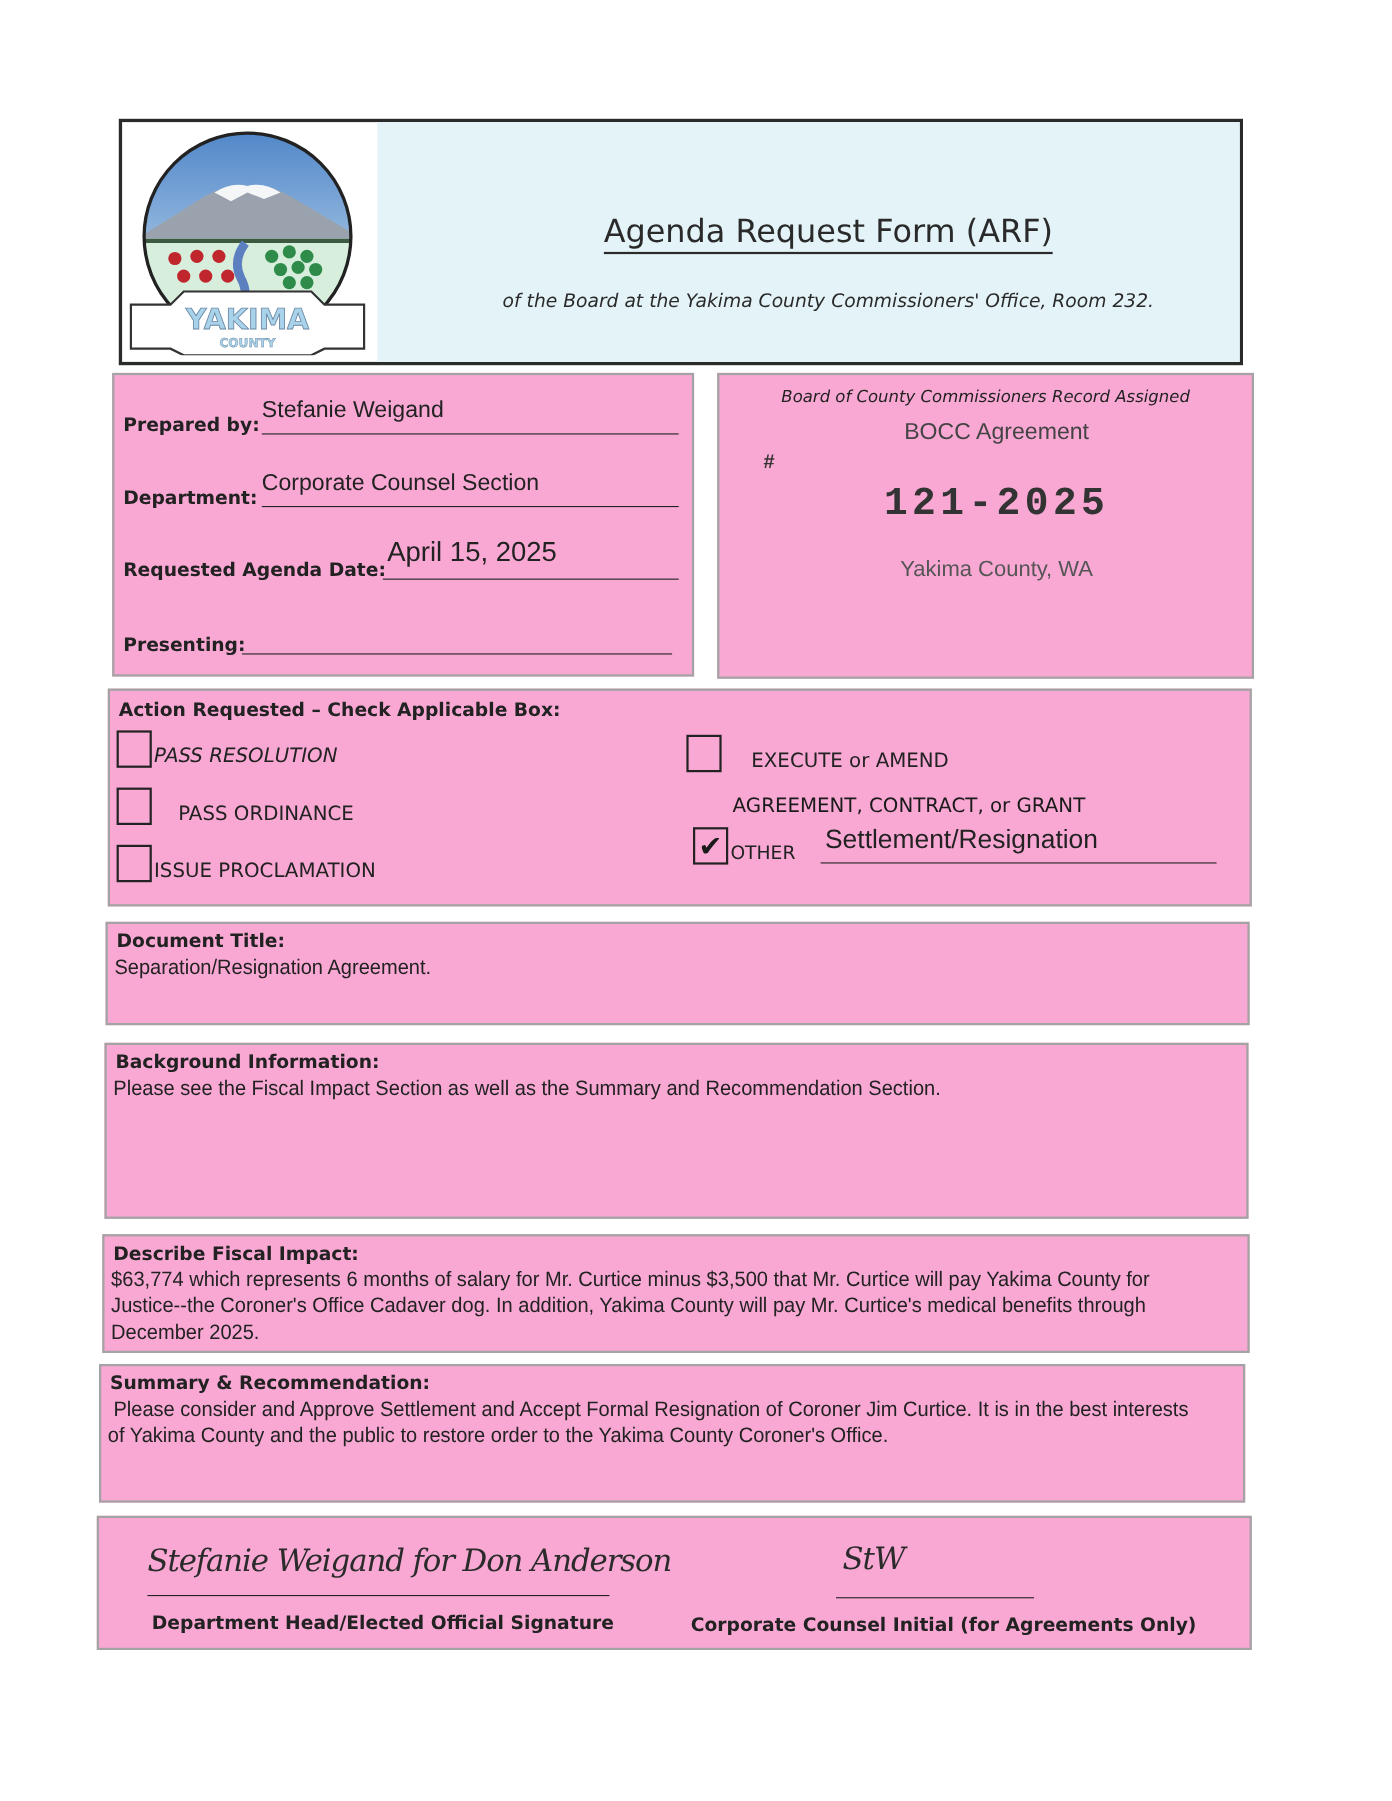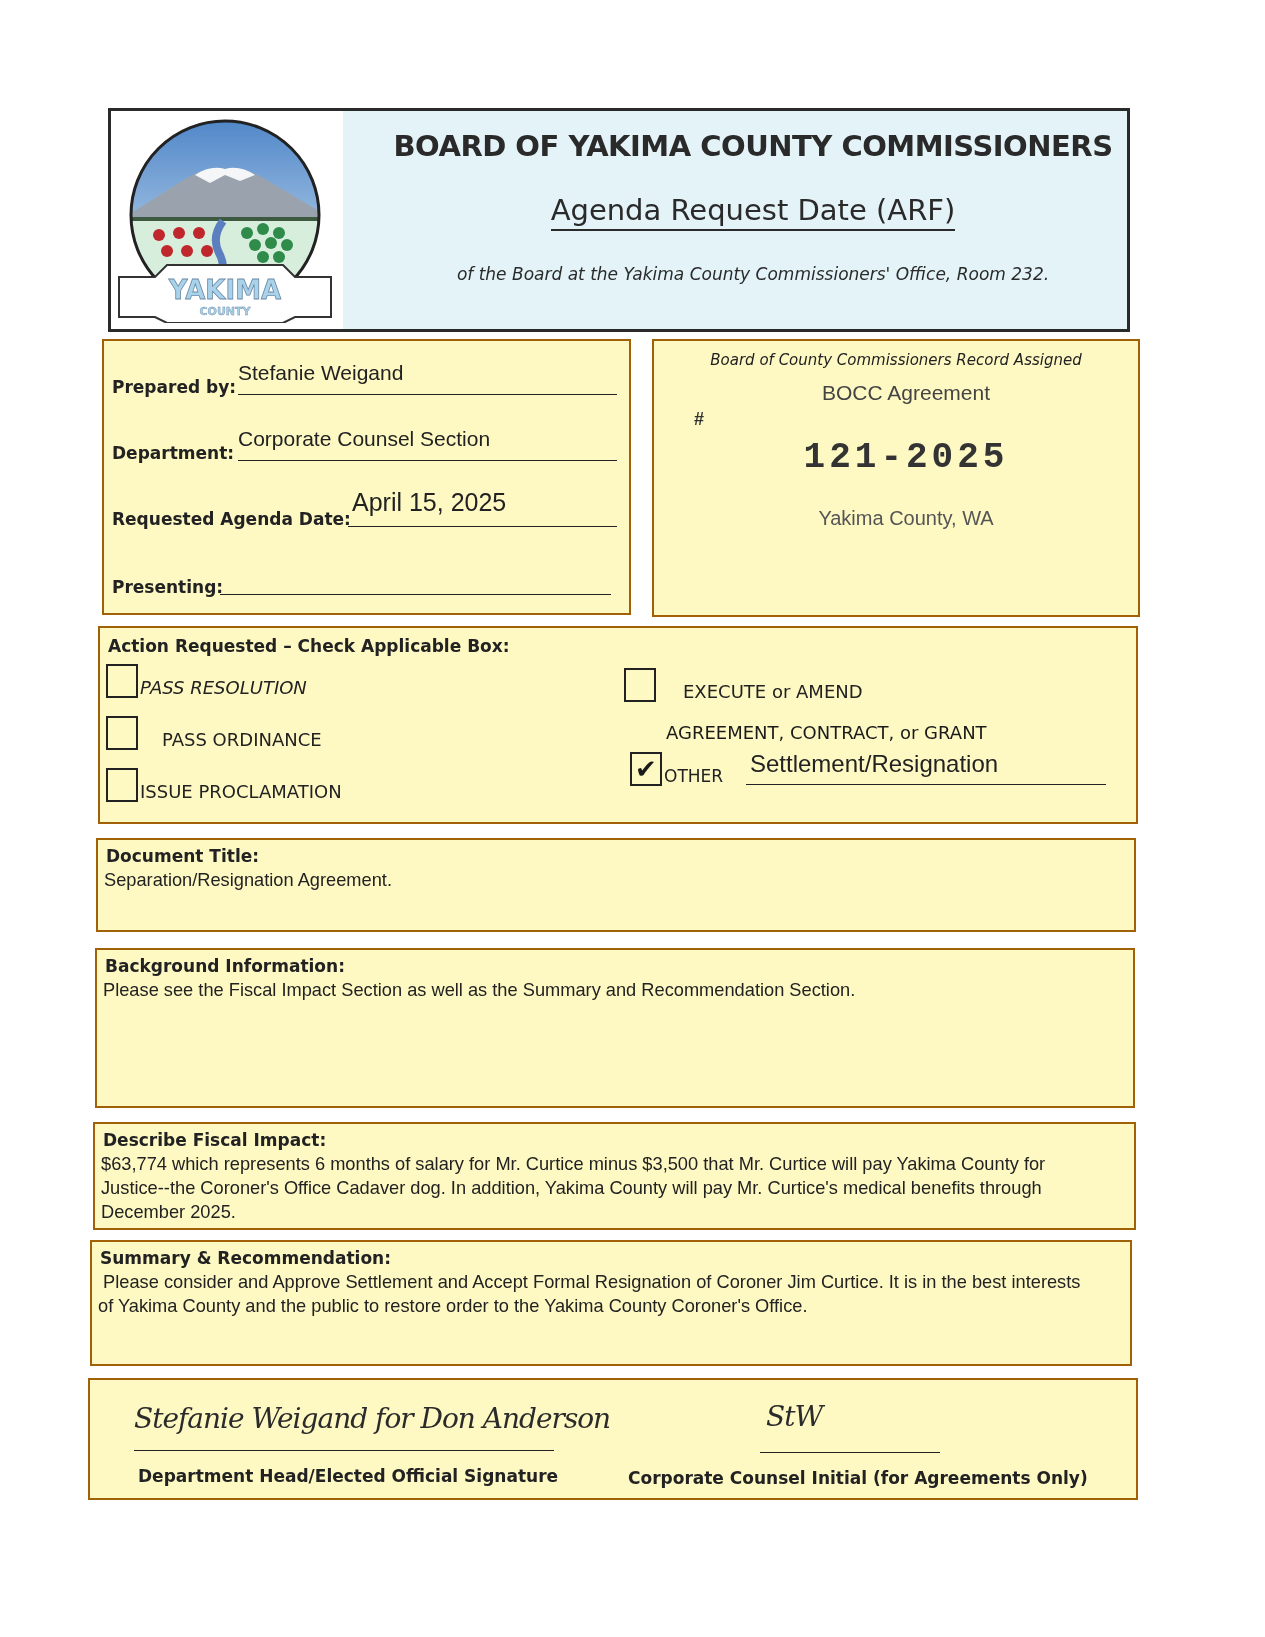--- a/index.html
+++ b/index.html
@@ -1,17 +1,17 @@
 <!DOCTYPE html>
 <html><head>
 <meta charset="utf-8">
 <style>
   html, body { margin:0; padding:0; background:#ffffff; }
   body { width:1265px; height:1637px; position:relative; font-family:"Liberation Sans", sans-serif; color:#1a1a1a; overflow:hidden; }
-  .box { position:absolute; border:2px solid #a16207; box-sizing:border-box; background:#fef9c3; }
+  .box { position:absolute; border:2px solid #a3a3a3; box-sizing:border-box; background:#f9a8d4; }
   .lbl { font-family:"DejaVu Sans", sans-serif; font-weight:bold; font-size:17px; color:#222; }
   .fill { font-family:"Liberation Sans", sans-serif; font-size:21px; color:#222; }
 
   
   #header { left:108px; top:108px; width:1022px; height:224px; border:3px solid #2a2a2a; background:#fff; }
   #header .blue { position:absolute; left:232px; top:0; right:0; bottom:0; background:#e3f3f8; }
   #header .title { position:absolute; left:272px; top:18px; width:740px; text-align:center; font-family:"DejaVu Sans", sans-serif; font-weight:bold; font-size:29px; letter-spacing:-0.5px; color:#2a2a2a; }
   #header .subtitle { position:absolute; left:272px; top:82px; width:740px; text-align:center; font-family:"DejaVu Sans", sans-serif; font-size:29px; color:#2a2a2a; }
   #header .subtitle span { border-bottom:2px solid #2a2a2a; padding-bottom:2px; }
   #header .instr { position:absolute; left:262px; top:148px; width:760px; text-align:center; font-family:"DejaVu Sans", sans-serif; font-style:italic; font-size:17px; line-height:30px; color:#2a2a2a; }
@@ -91,22 +91,21 @@
           <circle cx="172" cy="128" r="6"></circle>
         <circle cx="148" cy="140" r="6"></circle>
           <circle cx="164" cy="140" r="6"></circle>
       </g>
     </g>
     <circle cx="110" cy="98" r="94" fill="none" stroke="#222" stroke-width="3"></circle>
     <path d="M4 160 L40 160 L52 148 L168 148 L180 160 L216 160 L216 200 L180 200 L168 206 L52 206 L40 200 L4 200 Z" fill="#ffffff" stroke="#333" stroke-width="2"></path>
     <text x="110" y="182" text-anchor="middle" font-family="DejaVu Sans, sans-serif" font-weight="bold" font-size="26" fill="#a9d3ea" stroke="#6d8aa6" stroke-width="0.8">YAKIMA</text>
     <text x="110" y="198" text-anchor="middle" font-family="DejaVu Sans, sans-serif" font-weight="bold" font-size="11" fill="#a9d3ea" stroke="#6d8aa6" stroke-width="0.4">COUNTY</text>
   </svg>
-  <div class="title">BOARD OF YAKIMA COUNTY COMMISSIONERS</div>
-  <div class="subtitle"><span>Agenda Request Date (ARF)</span></div>
+  <div class="subtitle"><span>Agenda Request Form (ARF)</span></div>
   <div class="instr">
     <div>of the Board at the Yakima County Commissioners' Office, Room 232.</div>
   </div>
 </div>
 
 <div id="prep" class="box">
   <div class="row" style="top:18px;">
     <span class="lbl">Prepared by:</span>
     <span class="line" style="left:126px;"></span>
     <span class="fill" style="left:126px;">Stefanie Weigand</span>

